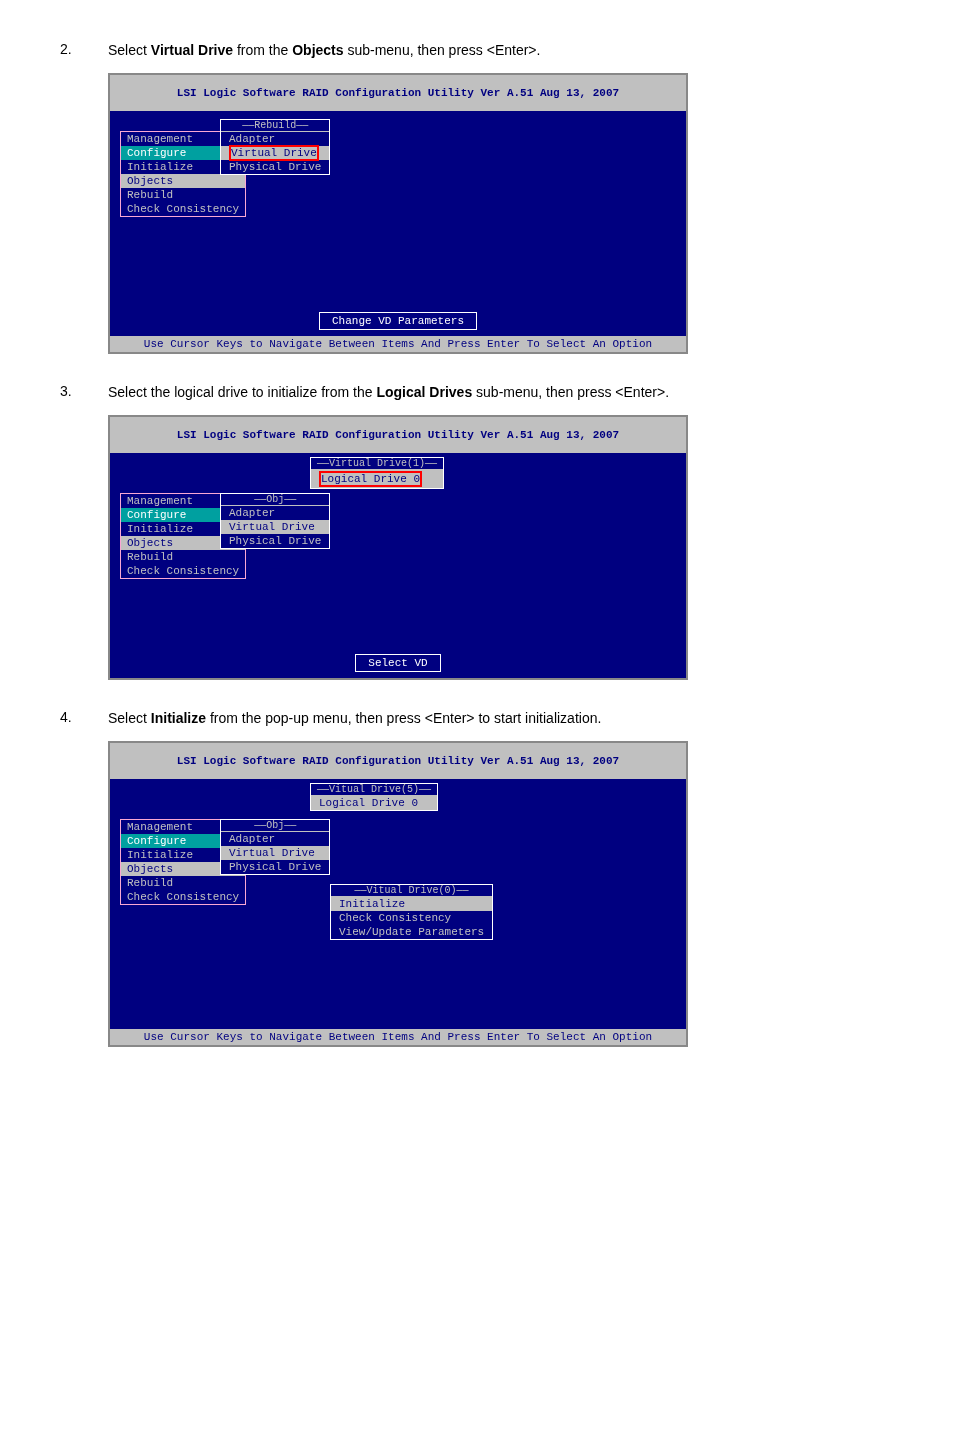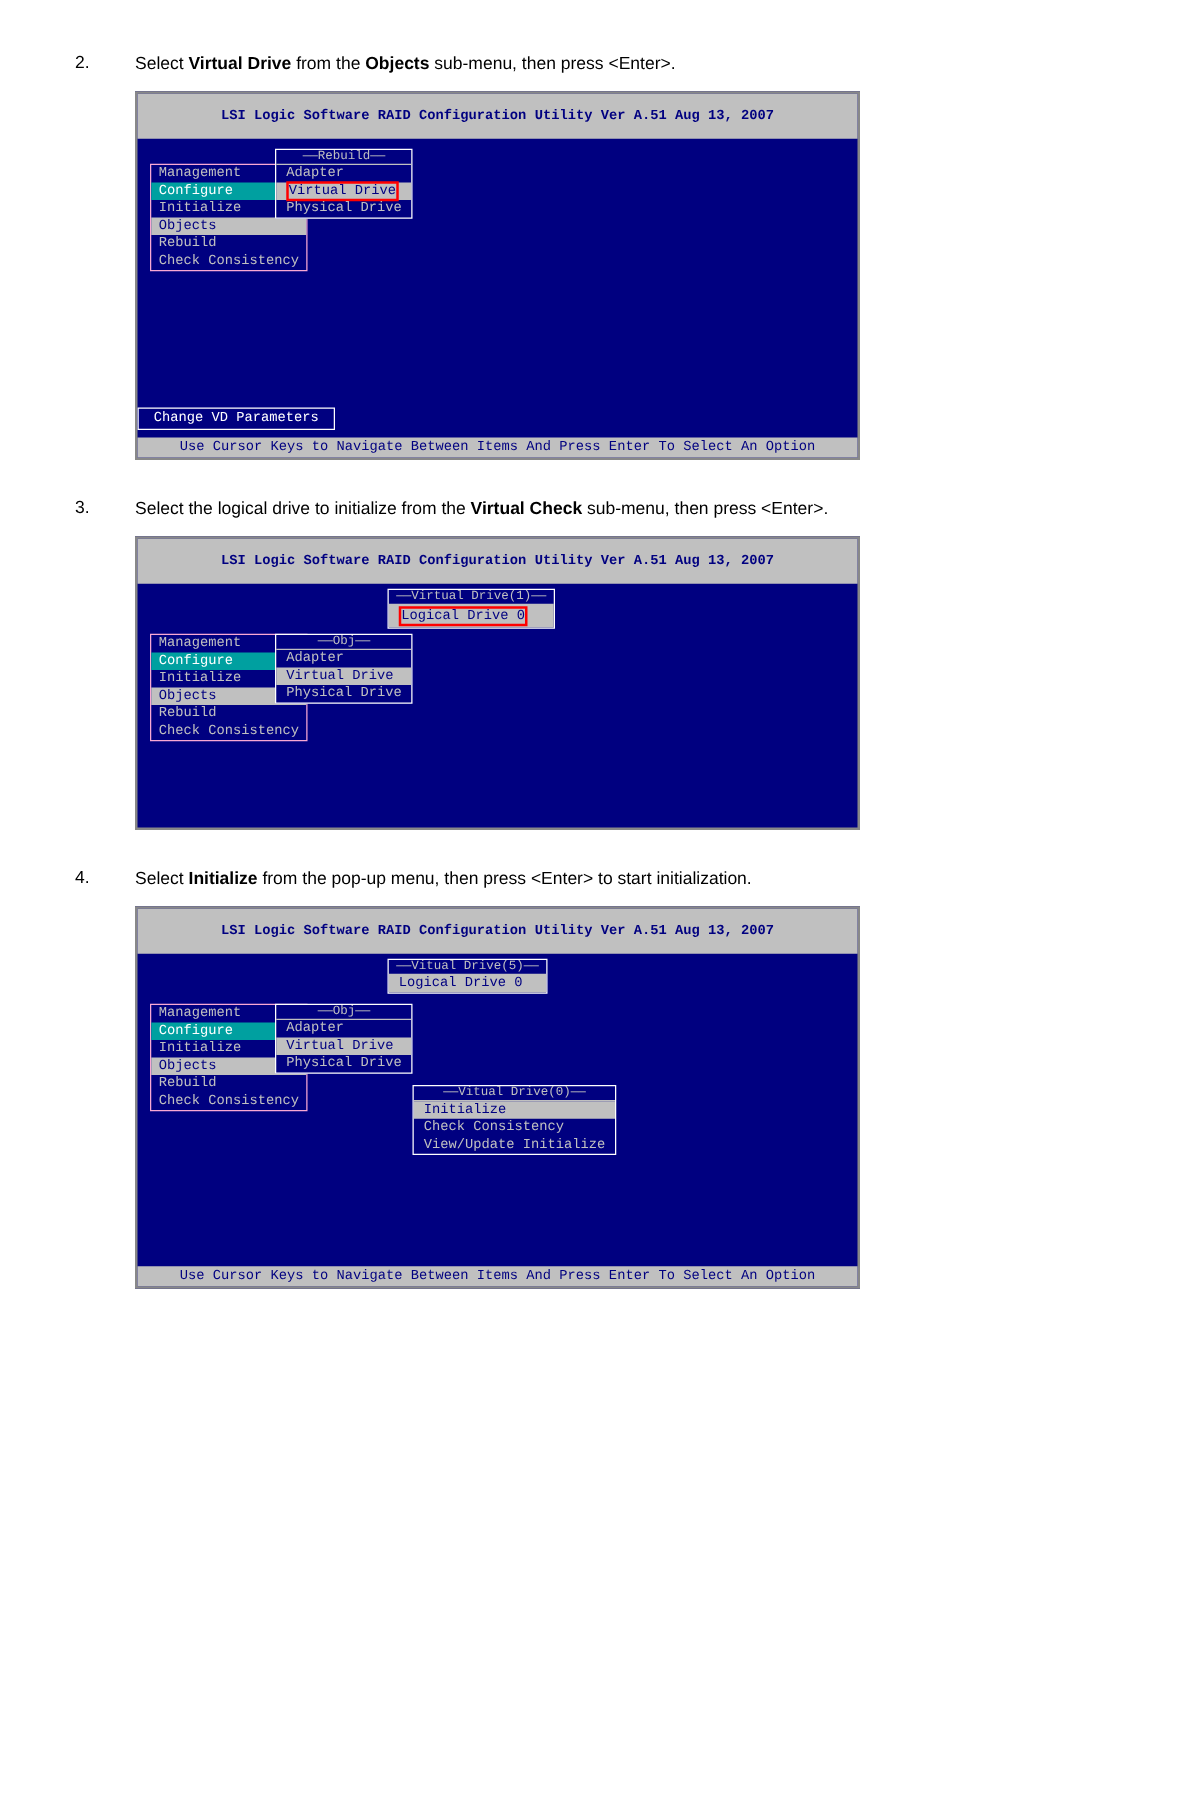--- a/index.html
+++ b/index.html
@@ -119,21 +119,22 @@
     .popup-title {
       text-align: center;
       font-size: 10px;
       color: #c0c0c0;
       padding: 0 6px;
       border-bottom: 1px solid #c0c0c0;
     }
 
     
     .bios-action {
-      margin-top: 20px;
+      text-align: center;
+      margin-top: 6px;
       margin-bottom: 6px;
     }
 
     .bios-action-btn {
       border: 1px solid #fff;
       color: #fff;
       background: #000080;
       font-family: 'Courier New', Courier, monospace;
       font-size: 11px;
       padding: 2px 12px;
@@ -197,21 +198,21 @@
         <div class="bios-status-bar">Use Cursor Keys to Navigate Between Items And Press Enter To Select An Option</div>
       </div>
 
     </div>
   </div>
 
   <div class="step">
     <div class="step-number">3.</div>
     <div class="step-content">
       <p class="step-text">
-        Select the logical drive to initialize from the <b>Virtual Check</b> sub-menu, then press &lt;Enter&gt;.
+        Select the logical drive to initialize from the <b>Logical Drives</b> sub-menu, then press &lt;Enter&gt;.
       </p>
 
       <div class="bios-screen">
         <div class="bios-title-bar">LSI Logic Software RAID Configuration Utility Ver A.51 Aug 13, 2007</div>
         <div class="bios-body" style="height:195px;padding-left:47px;">
 
           <div class="popup-menu" style="left:200px; top:4px; border:1px solid #fff;">
             <div class="popup-title">——Virtual Drive(1)——</div>
             <div class="menu-item highlighted" style="background:#c0c0c0; color:#000080;">
               <span class="red-circle">Logical Drive 0</span>
@@ -228,20 +229,23 @@
           </div>
 
           <div class="popup-menu" style="left:110px; top:40px; border:1px solid #fff;">
             <div class="popup-title">——Obj——</div>
             <div class="menu-item">Adapter</div>
             <div class="menu-item highlighted" style="background:#c0c0c0; color:#000080;">Virtual Drive</div>
             <div class="menu-item">Physical Drive</div>
           </div>
 
         </div>
+        <div class="bios-action">
+          <div class="bios-action-btn">Select VD</div>
+        </div>
       </div>
 
     </div>
   </div>
 
   <div class="step">
     <div class="step-number">4.</div>
     <div class="step-content">
       <p class="step-text">
         Select <b>Initialize</b> from the pop-up menu, then press &lt;Enter&gt; to start initialization.
@@ -269,21 +273,21 @@
             <div class="popup-title">——Obj——</div>
             <div class="menu-item">Adapter</div>
             <div class="menu-item highlighted" style="background:#c0c0c0; color:#000080;">Virtual Drive</div>
             <div class="menu-item">Physical Drive</div>
           </div>
 
           <div class="popup-menu" style="left:220px; top:105px; border:1px solid #fff;">
             <div class="popup-title">——Vitual Drive(0)——</div>
             <div class="menu-item highlighted" style="background:#c0c0c0; color:#000080;">Initialize</div>
             <div class="menu-item">Check Consistency</div>
-            <div class="menu-item">View/Update Initialize</div>
+            <div class="menu-item">View/Update Parameters</div>
           </div>
 
         </div>
         <div class="bios-status-bar">Use Cursor Keys to Navigate Between Items And Press Enter To Select An Option</div>
       </div>
 
     </div>
   </div>
 
 

